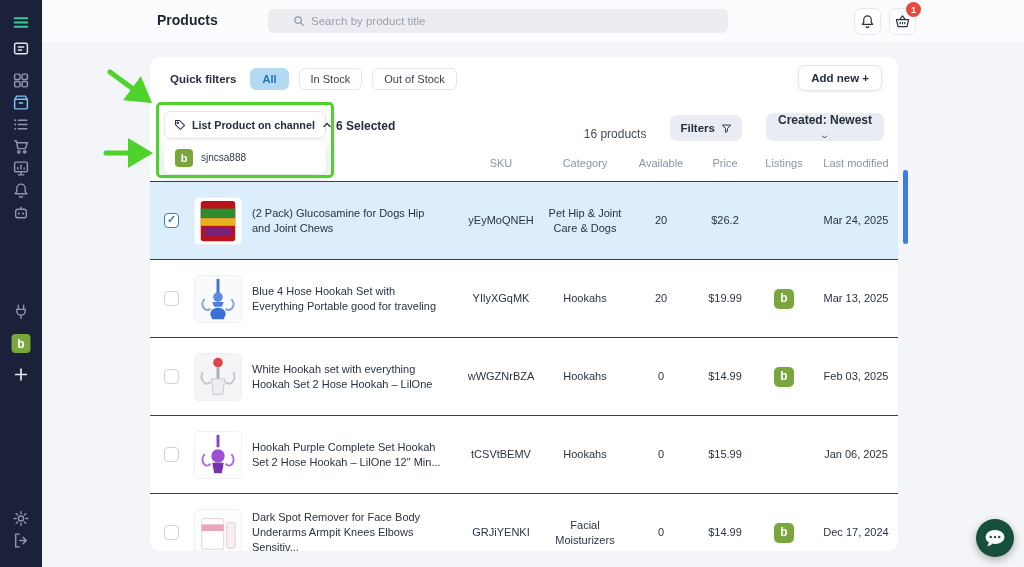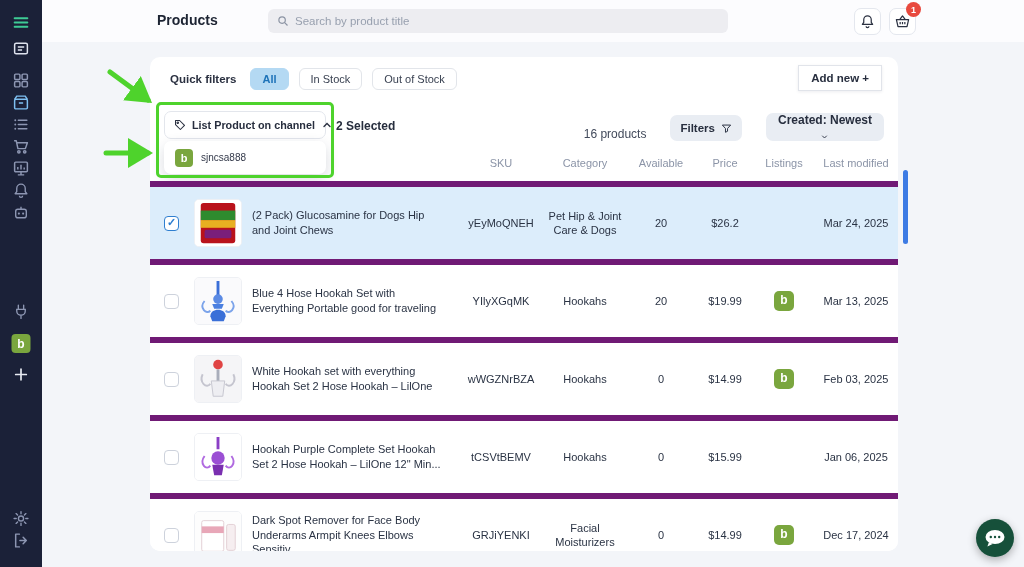--- a/index.html
+++ b/index.html
@@ -15,21 +15,21 @@
   .sicon.card-i { color:#dfe3ee; }
   .sicon.active { color:#7fc0f2; }
   .sicon.white { color:#e8ebf2; }
   .app-badge { position:absolute; left:50%; transform:translateX(-50%); width:19px; height:19px; background:#7aa63e; border-radius:4px;
                color:#fff; font-weight:bold; font-size:12px; display:flex; align-items:center; justify-content:center; cursor:pointer; }
 
   
   .topbar { position:absolute; left:42px; top:0; right:0; height:42px; background:#fcfcfe; z-index:2; }
   .page-title { position:absolute; left:115px; top:12px; font-size:14px; font-weight:bold; color:#1d2433; }
   .searchbox { position:absolute; left:226px; top:9px; width:460px; height:24px; background:#ededf1; border-radius:6px;
-               display:flex; align-items:center; gap:6px; padding:0 9px; }
+               display:flex; align-items:center; gap:6px; padding:0 25px; }
   .searchbox svg { width:12px; height:12px; color:#8b93a3; flex:none; }
   .searchbox input { flex:1; border:none; background:transparent; outline:none; font-family:"Liberation Sans", sans-serif;
                      font-size:11.5px; color:#4a5262; }
   .searchbox input::placeholder { color:#98a0af; }
   .top-btn { position:absolute; top:8px; width:27px; height:27px; background:#fff; border:1px solid #e4e7ee; border-radius:7px;
              display:flex; align-items:center; justify-content:center; cursor:pointer; }
   .top-btn svg { width:15px; height:15px; color:#2a3040; }
   .btn-bell { left:812px; }
   .btn-cart { left:847px; }
   .cart-badge { position:absolute; right:-6px; top:-7px; min-width:15px; height:15px; padding:0 3px; background:#e8493e; color:#fff;
@@ -37,21 +37,21 @@
 
   
   .card { position:absolute; left:150px; top:57px; width:748px; height:494px; background:#fff; border-radius:10px; overflow:hidden; }
 
   .filters-row { position:absolute; left:20px; top:10px; display:flex; align-items:center; gap:10px; height:24px; }
   .qf-label { font-size:11.5px; font-weight:bold; color:#2a3040; margin-right:4px; }
   .pill { height:22px; padding:4px 11px; border-radius:6px; border:1px solid #e2e5ea; background:#fff; font-size:11px;
           color:#3a4252; display:flex; align-items:center; cursor:pointer; font-family:"Liberation Sans", sans-serif; }
   .pill.active { background:#b4d9f3; border-color:#b4d9f3; color:#1c72b8; font-weight:bold; }
   .add-new { position:absolute; right:16px; top:8px; height:26px; padding:0 12px; background:#fff; border:1px solid #e1e4ea;
-             border-radius:0; box-shadow:0 1px 3px rgba(20,30,60,.08); font-size:11.5px; font-weight:bold; color:#272e3e;
+             border-radius:7px; box-shadow:0 1px 3px rgba(20,30,60,.08); font-size:11.5px; font-weight:bold; color:#272e3e;
              display:flex; align-items:center; cursor:pointer; font-family:"Liberation Sans", sans-serif; }
 
   
   .chan-btn { position:absolute; left:14px; top:54px; width:162px; height:28px; background:#fff; border:1px solid #e3e6ec;
               border-radius:7px; display:flex; align-items:center; gap:6px; padding:0 9px; cursor:pointer; }
   .chan-btn svg { width:12px; height:12px; color:#2a3040; flex:none; }
   .chan-label { font-size:10.8px; font-weight:bold; color:#272e3e; flex:1; white-space:nowrap; }
   .chan-panel { position:absolute; left:14px; top:84px; width:162px; height:33px; background:#fff; border-radius:7px;
                 box-shadow:0 5px 14px rgba(20,30,60,.16); display:flex; align-items:center; gap:8px; padding:0 11px; cursor:pointer; }
   .chan-ico { width:18px; height:18px; background:#7aa63e; border-radius:4px; color:#fff; font-size:11px; font-weight:bold;
@@ -65,21 +65,21 @@
   .gray-btn { height:26px; padding:0 10px; background:#e9edf3; border:none; border-radius:7px; display:flex; align-items:center;
               gap:6px; font-size:11.5px; font-weight:bold; color:#272e3e; cursor:pointer; font-family:"Liberation Sans", sans-serif; }
   .gray-btn.sort { height:28px; padding:0 12px; font-size:12px;flex-direction:column; }
   .gray-btn svg { width:11px; height:11px; color:#272e3e; }
 
   
   .thead, .trow { display:grid; grid-template-columns:30px 58px 206px 86px 82px 70px 58px 60px 84px; padding-left:14px; }
   .thead { position:absolute; left:0; top:100px; width:100%; }
   .th { font-size:11px; color:#8b94a7; text-align:center; }
   .tbody { position:absolute; left:0; top:124px; width:100%; bottom:0; overflow:hidden; }
-  .trow { height:78px; align-items:center; border-top:6px solid #701a75; background:#fff; cursor:pointer; }
+  .trow { height:78px; align-items:center; border-top:1px solid #701a75; background:#fff; cursor:pointer; }
   .trow.selected { background:#dcedfb; }
   .cb { display:flex; justify-content:flex-start; }
   .cb input { appearance:none; -webkit-appearance:none; width:15px; height:15px; border:1.5px solid #cdd2dc; border-radius:4px;
               background:#fff; cursor:pointer; position:relative; }
   .cb input:checked { border-color:#2f7fd0; }
   .cb input:checked::after { content:"\2713"; position:absolute; left:2px; top:-1px; font-size:11px; font-weight:bold; color:#2f7fd0; }
   .thumb { width:48px; height:48px; border-radius:5px; overflow:hidden; border:1px solid #eef0f4; background:#fff; }
   .thumb svg { width:100%; height:100%; display:block; }
   .ptitle { font-size:11px; color:#2a3344; line-height:1.35; padding-right:14px; }
   .cell { font-size:11px; color:#2a3344; text-align:center; line-height:1.3; padding:0 2px; }
@@ -229,21 +229,21 @@
       <span class="chan-label">List Product on channel</span>
       <svg viewBox="0 0 16 16" fill="none" stroke="currentColor" stroke-width="1.8" stroke-linecap="round">
           <path d="M4 10l4-4 4 4"></path>
         </svg>
     </div>
     <div class="chan-panel">
       <span class="chan-ico">b</span>
       <span class="chan-name">sjncsa888</span>
     </div>
 
-    <span class="selected-count">2 Selected</span>
+    <span class="selected-count">6 Selected</span>
 
     <div class="toolbar-right">
       <span class="prod-count">16 products</span>
       <button class="gray-btn">
         <span>Filters</span>
         <svg viewBox="0 0 16 16" fill="none" stroke="currentColor" stroke-width="1.4" stroke-linejoin="round">
             <path d="M2 3h12l-4.5 5v4l-3 1.5V8L2 3z"></path>
           </svg>
       </button>
       <button class="gray-btn sort">

